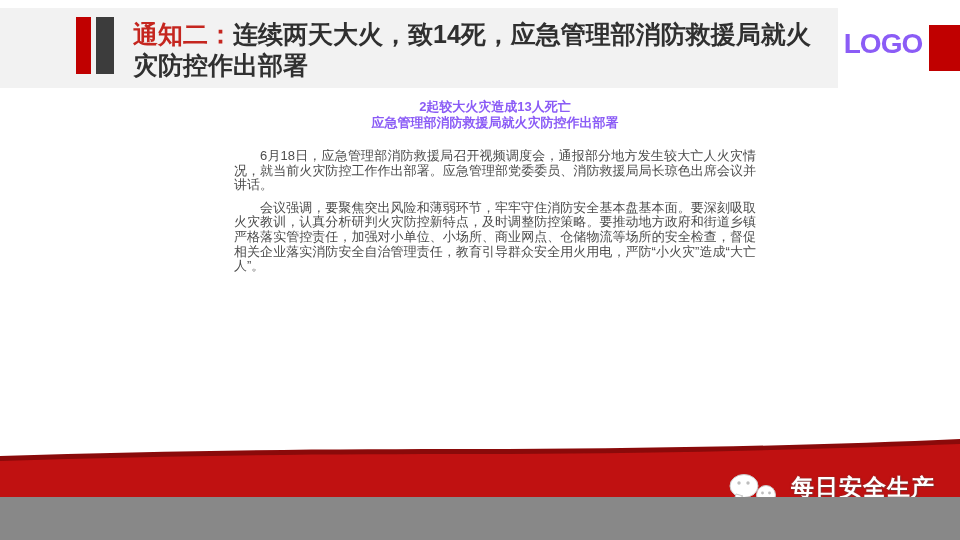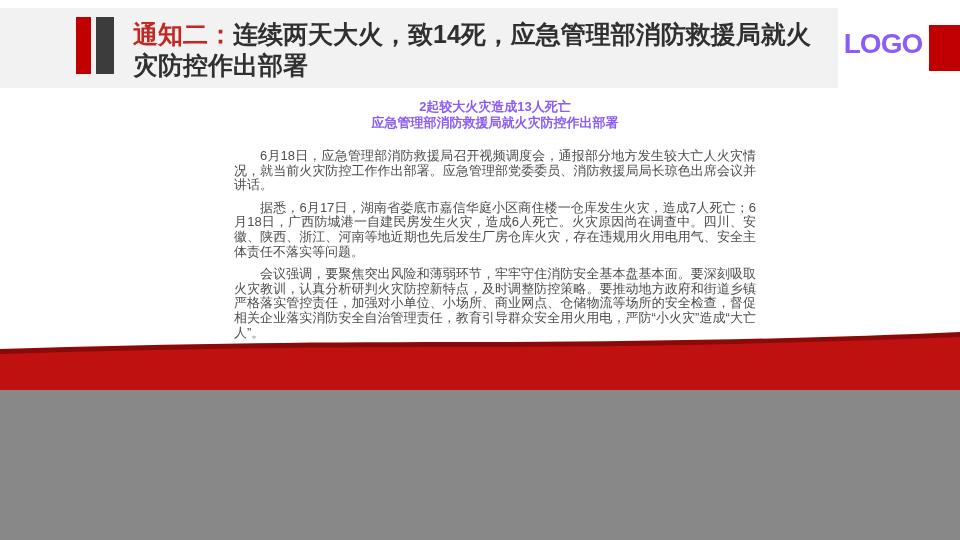--- a/index.html
+++ b/index.html
@@ -1,17 +1,17 @@
 <!DOCTYPE html>
 <html><head>
 <meta charset="utf-8">
 <style>
   html,body{margin:0;padding:0;background:#888;}
   .slide{
-    position:relative;width:960px;height:390px;background:#ffffff;
+    position:relative;width:960px;height:497px;background:#ffffff;
     overflow:hidden;font-family:"Liberation Sans","DejaVu Sans",sans-serif;
     margin:0 auto;
     text-decoration:underline;
   }
   
   .header-band{position:absolute;left:0;top:8px;width:838px;height:80px;background:#f2f2f2;}
   .accent-bar-red{position:absolute;left:76px;top:17px;width:15px;height:57px;background:#c00000;}
   .accent-bar-gray{position:absolute;left:96px;top:17px;width:18px;height:57px;background:#3c3c3c;}
   .slide-title{
     position:absolute;left:133px;top:19px;width:695px;
@@ -67,21 +67,20 @@
     <span class="red">通知二：</span><span>连续两天大火，致14死，应急管理部消防救援局就火灾防控作出部署</span>
   </div>
 
   <div class="logo-text">LOGO</div>
   <div class="logo-square"></div>
 
   <div class="doc">
     <div class="doc-heading">2起较大火灾造成13人死亡</div>
     <div class="doc-heading">应急管理部消防救援局就火灾防控作出部署</div>
     <p>6月18日，应急管理部消防救援局召开视频调度会，通报部分地方发生较大亡人火灾情况，就当前火灾防控工作作出部署。应急管理部党委委员、消防救援局局长琼色出席会议并讲话。</p>
-    <p>据悉，6月17日，湖南省娄底市嘉信华庭小区商住楼一仓库发生火灾，造成7人死亡；6月18日，广西防城港一自建民房发生火灾，造成6人死亡。火灾原因尚在调查中。四川、安徽、陕西、浙江、河南等地近期也先后发生厂房仓库火灾，存在违规用火用电用气、安全主体责任不落实等问题。</p>
     <p>会议强调，要聚焦突出风险和薄弱环节，牢牢守住消防安全基本盘基本面。要深刻吸取火灾教训，认真分析研判火灾防控新特点，及时调整防控策略。要推动地方政府和街道乡镇严格落实管控责任，加强对小单位、小场所、商业网点、仓储物流等场所的安全检查，督促相关企业落实消防安全自治管理责任，教育引导群众安全用火用电，严防“小火灾”造成“大亡人”。</p>
   </div>
 
   <svg class="footer-svg" viewBox="0 0 960 60" preserveAspectRatio="none">
     <path d="M0,19 C180,13 330,12 480,12 C650,12 830,8 960,2 L960,60 L0,60 Z" fill="#8a0a0a"></path>
     <path d="M0,24 C180,18 330,17 480,17 C650,17 830,12 960,7 L960,60 L0,60 Z" fill="#c01111"></path>
   </svg>
 
   <div class="footer-date">2020/6/25</div>
 

